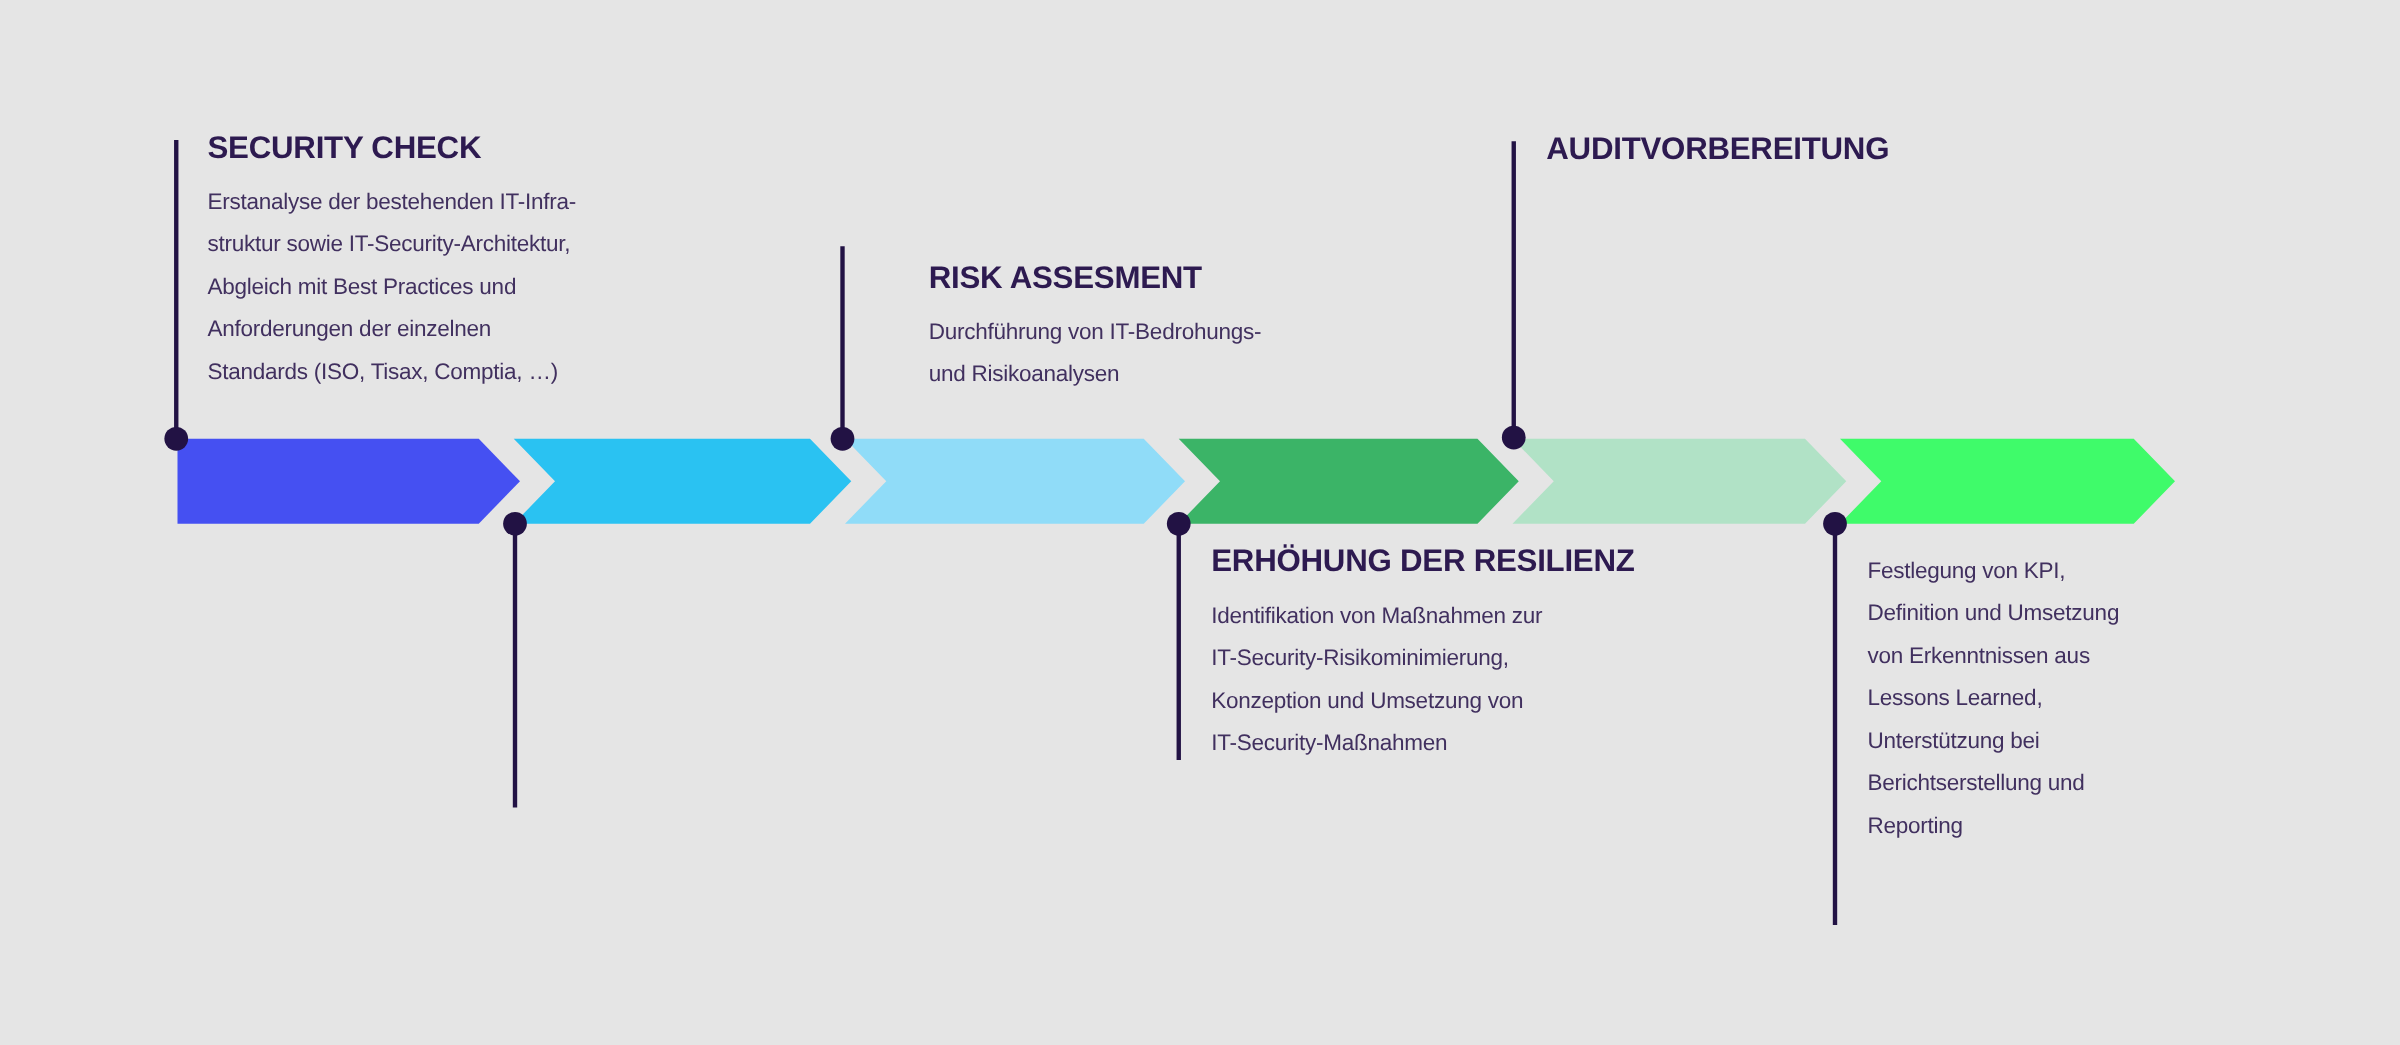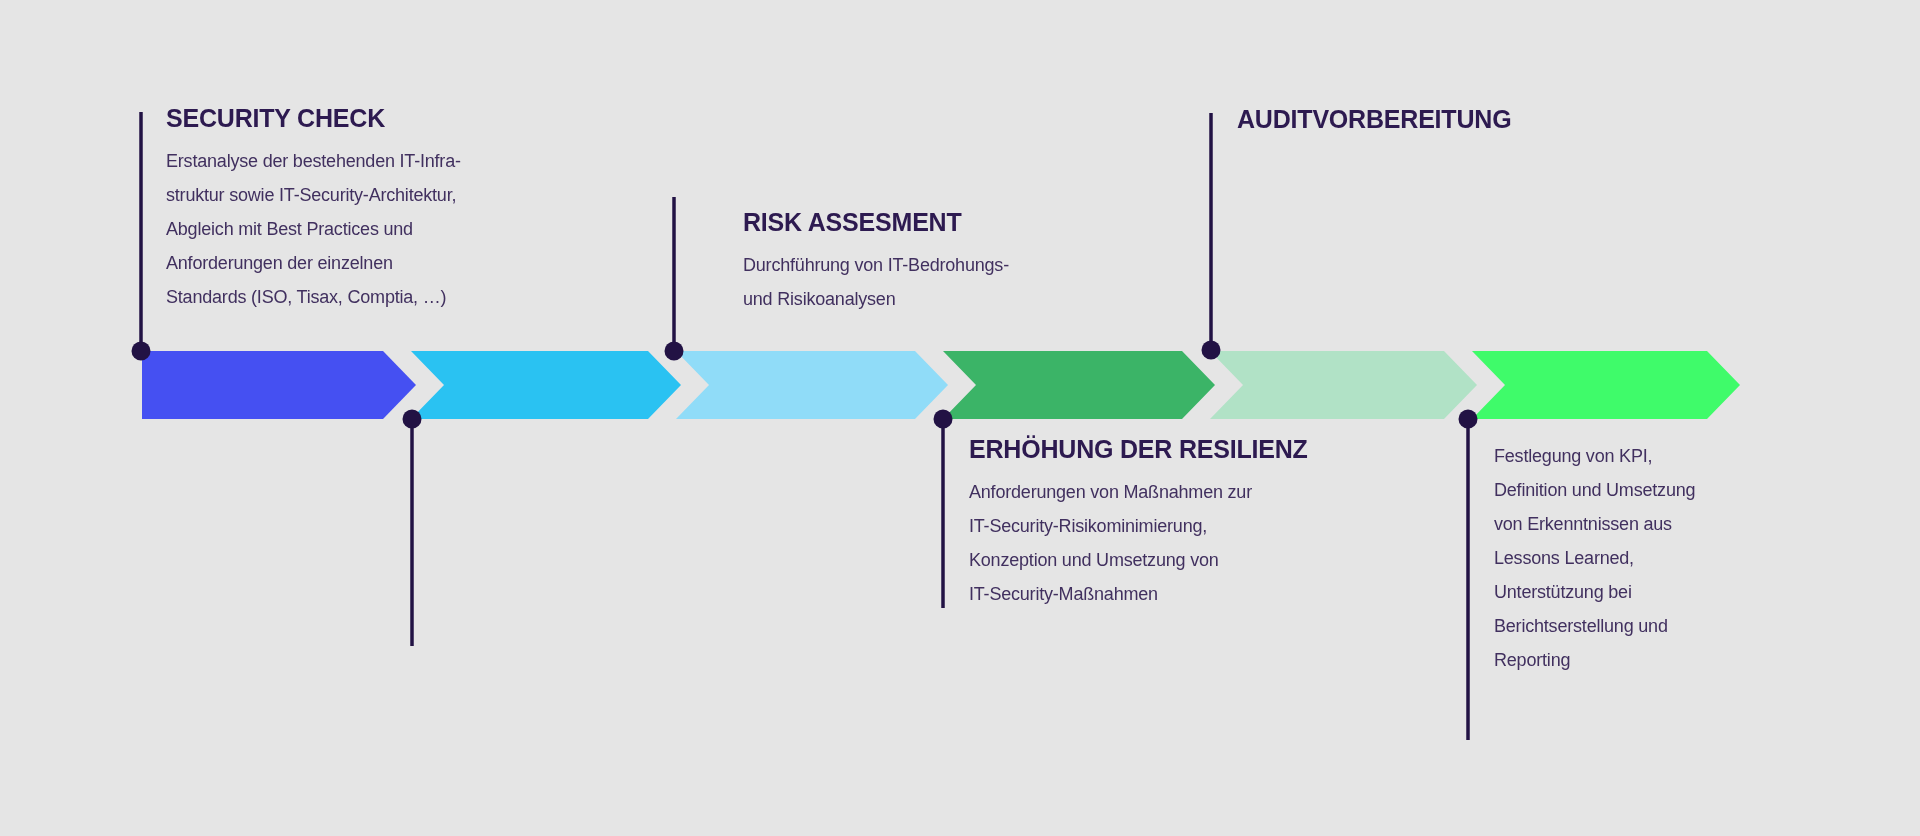--- a/index.html
+++ b/index.html
@@ -73,21 +73,21 @@
 
 
   <div class="step step-3">
     <h3 class="step-title">RISK ASSESMENT</h3>
     <p class="step-body">Durchführung von IT-Bedrohungs-
 und Risikoanalysen</p>
   </div>
 
   <div class="step step-4">
     <h3 class="step-title">ERHÖHUNG DER RESILIENZ</h3>
-    <p class="step-body">Anforderungen von Maßnahmen zur
+    <p class="step-body">Identifikation von Maßnahmen zur
 IT-Security-Risikominimierung,
 Konzeption und Umsetzung von
 IT-Security-Maßnahmen</p>
   </div>
 
   <div class="step step-5">
     <h3 class="step-title">AUDITVORBEREITUNG</h3>
   </div>
 
   <div class="step step-6">

